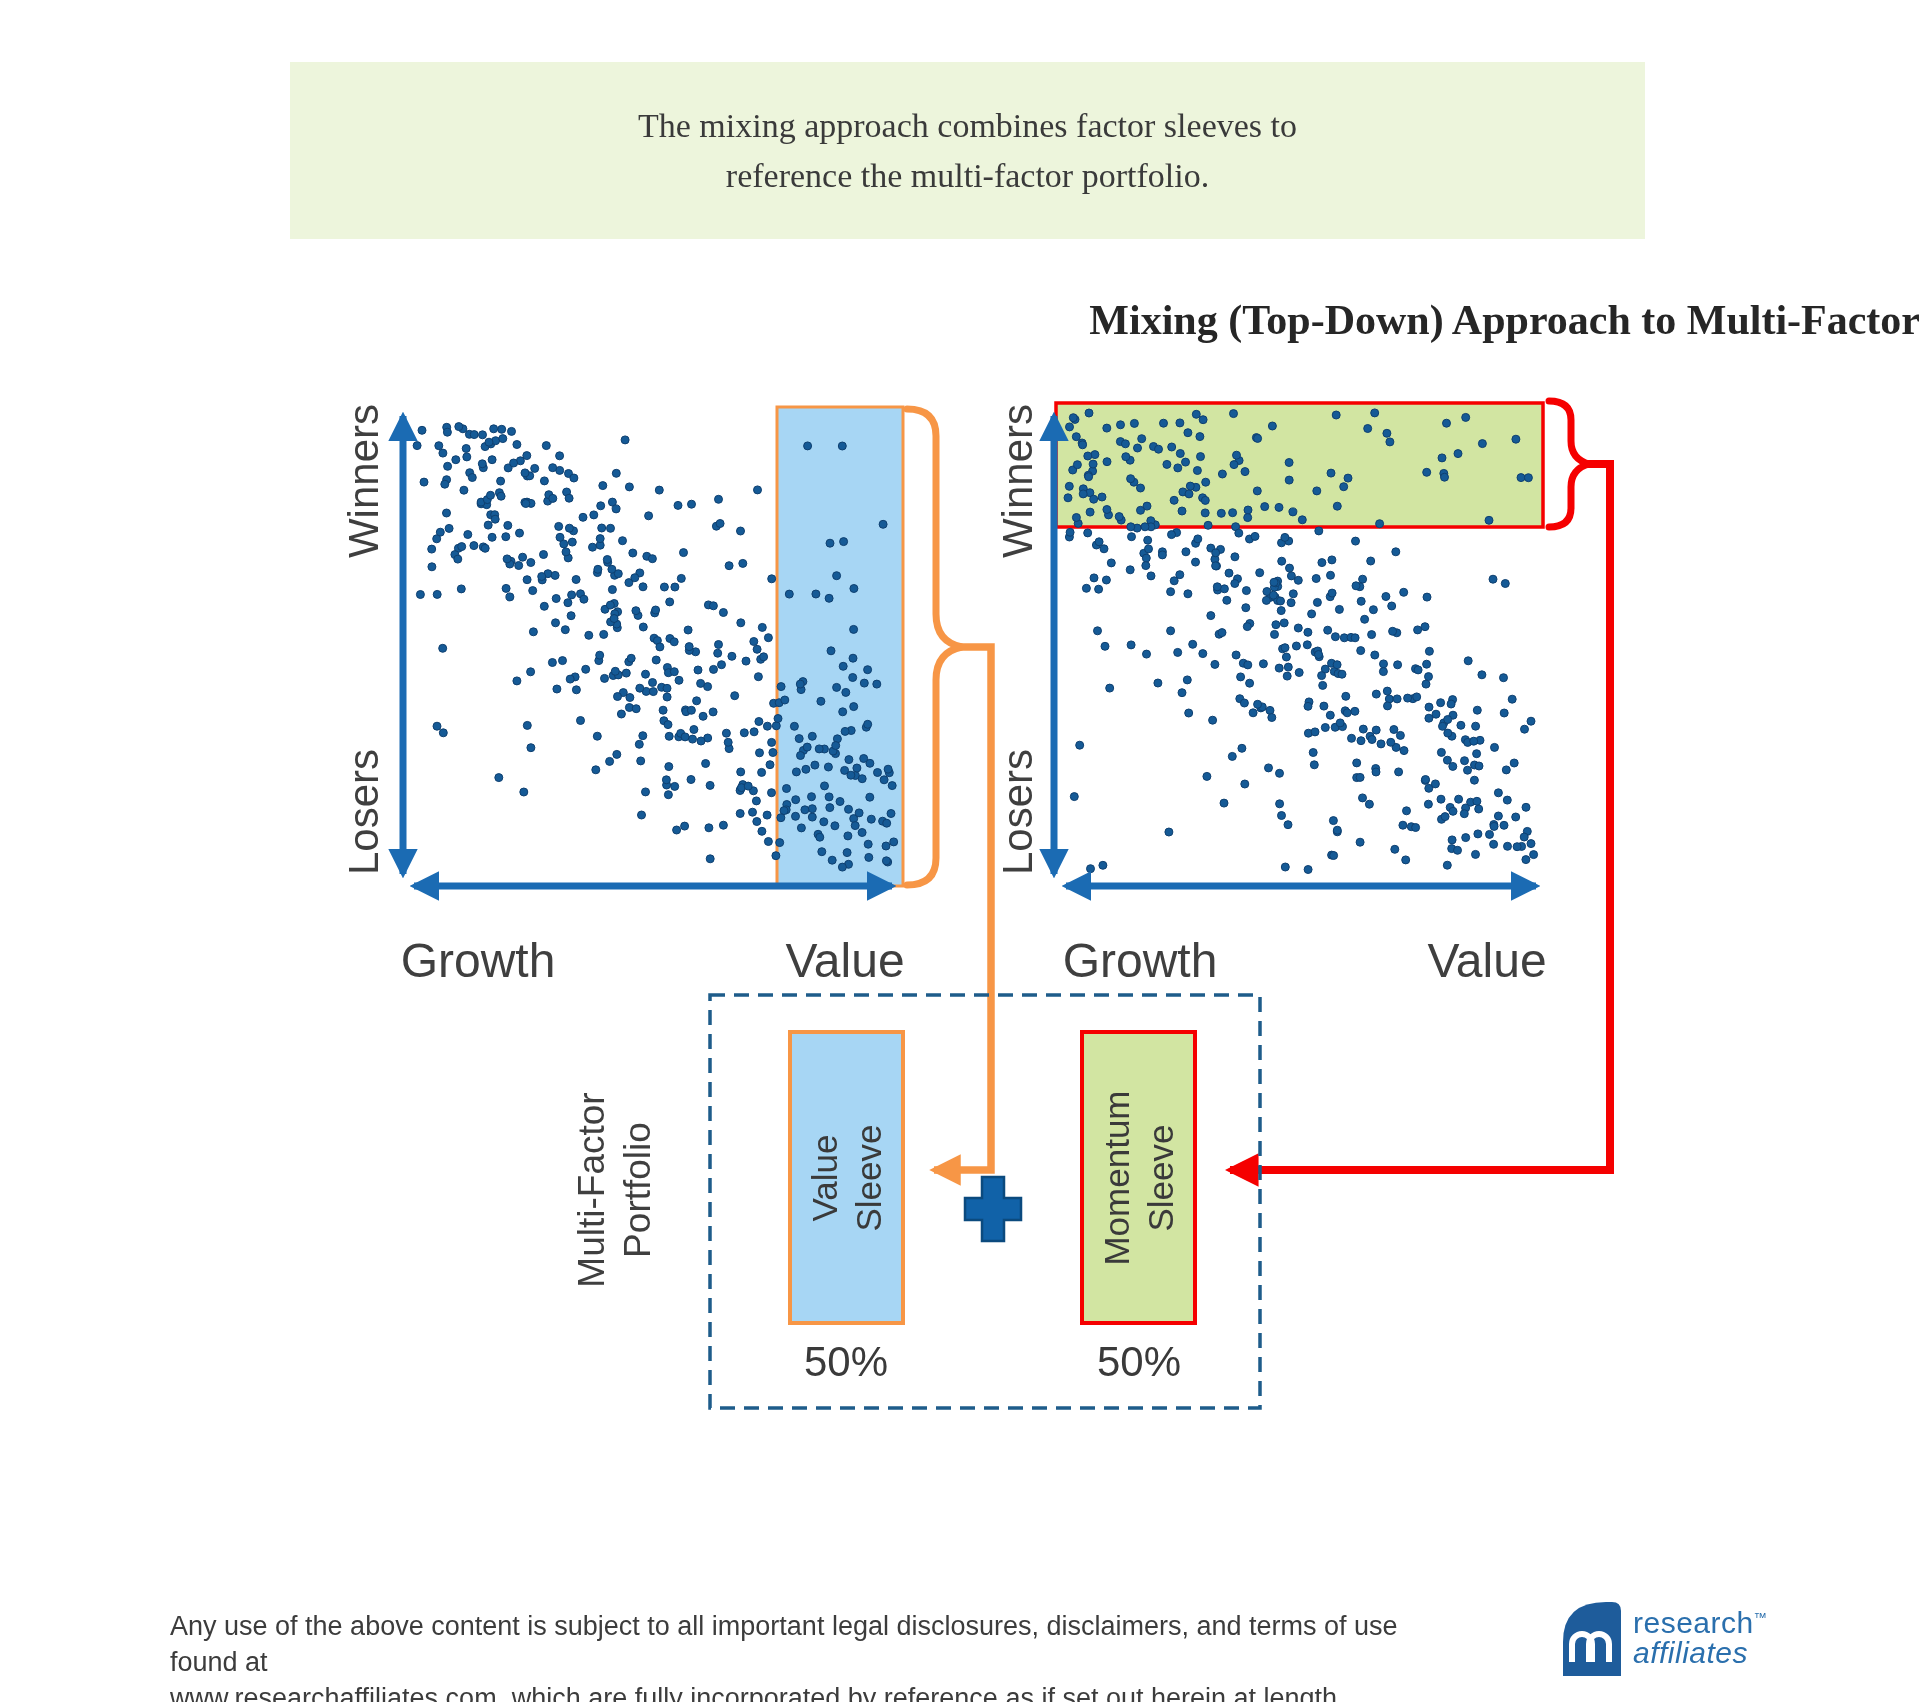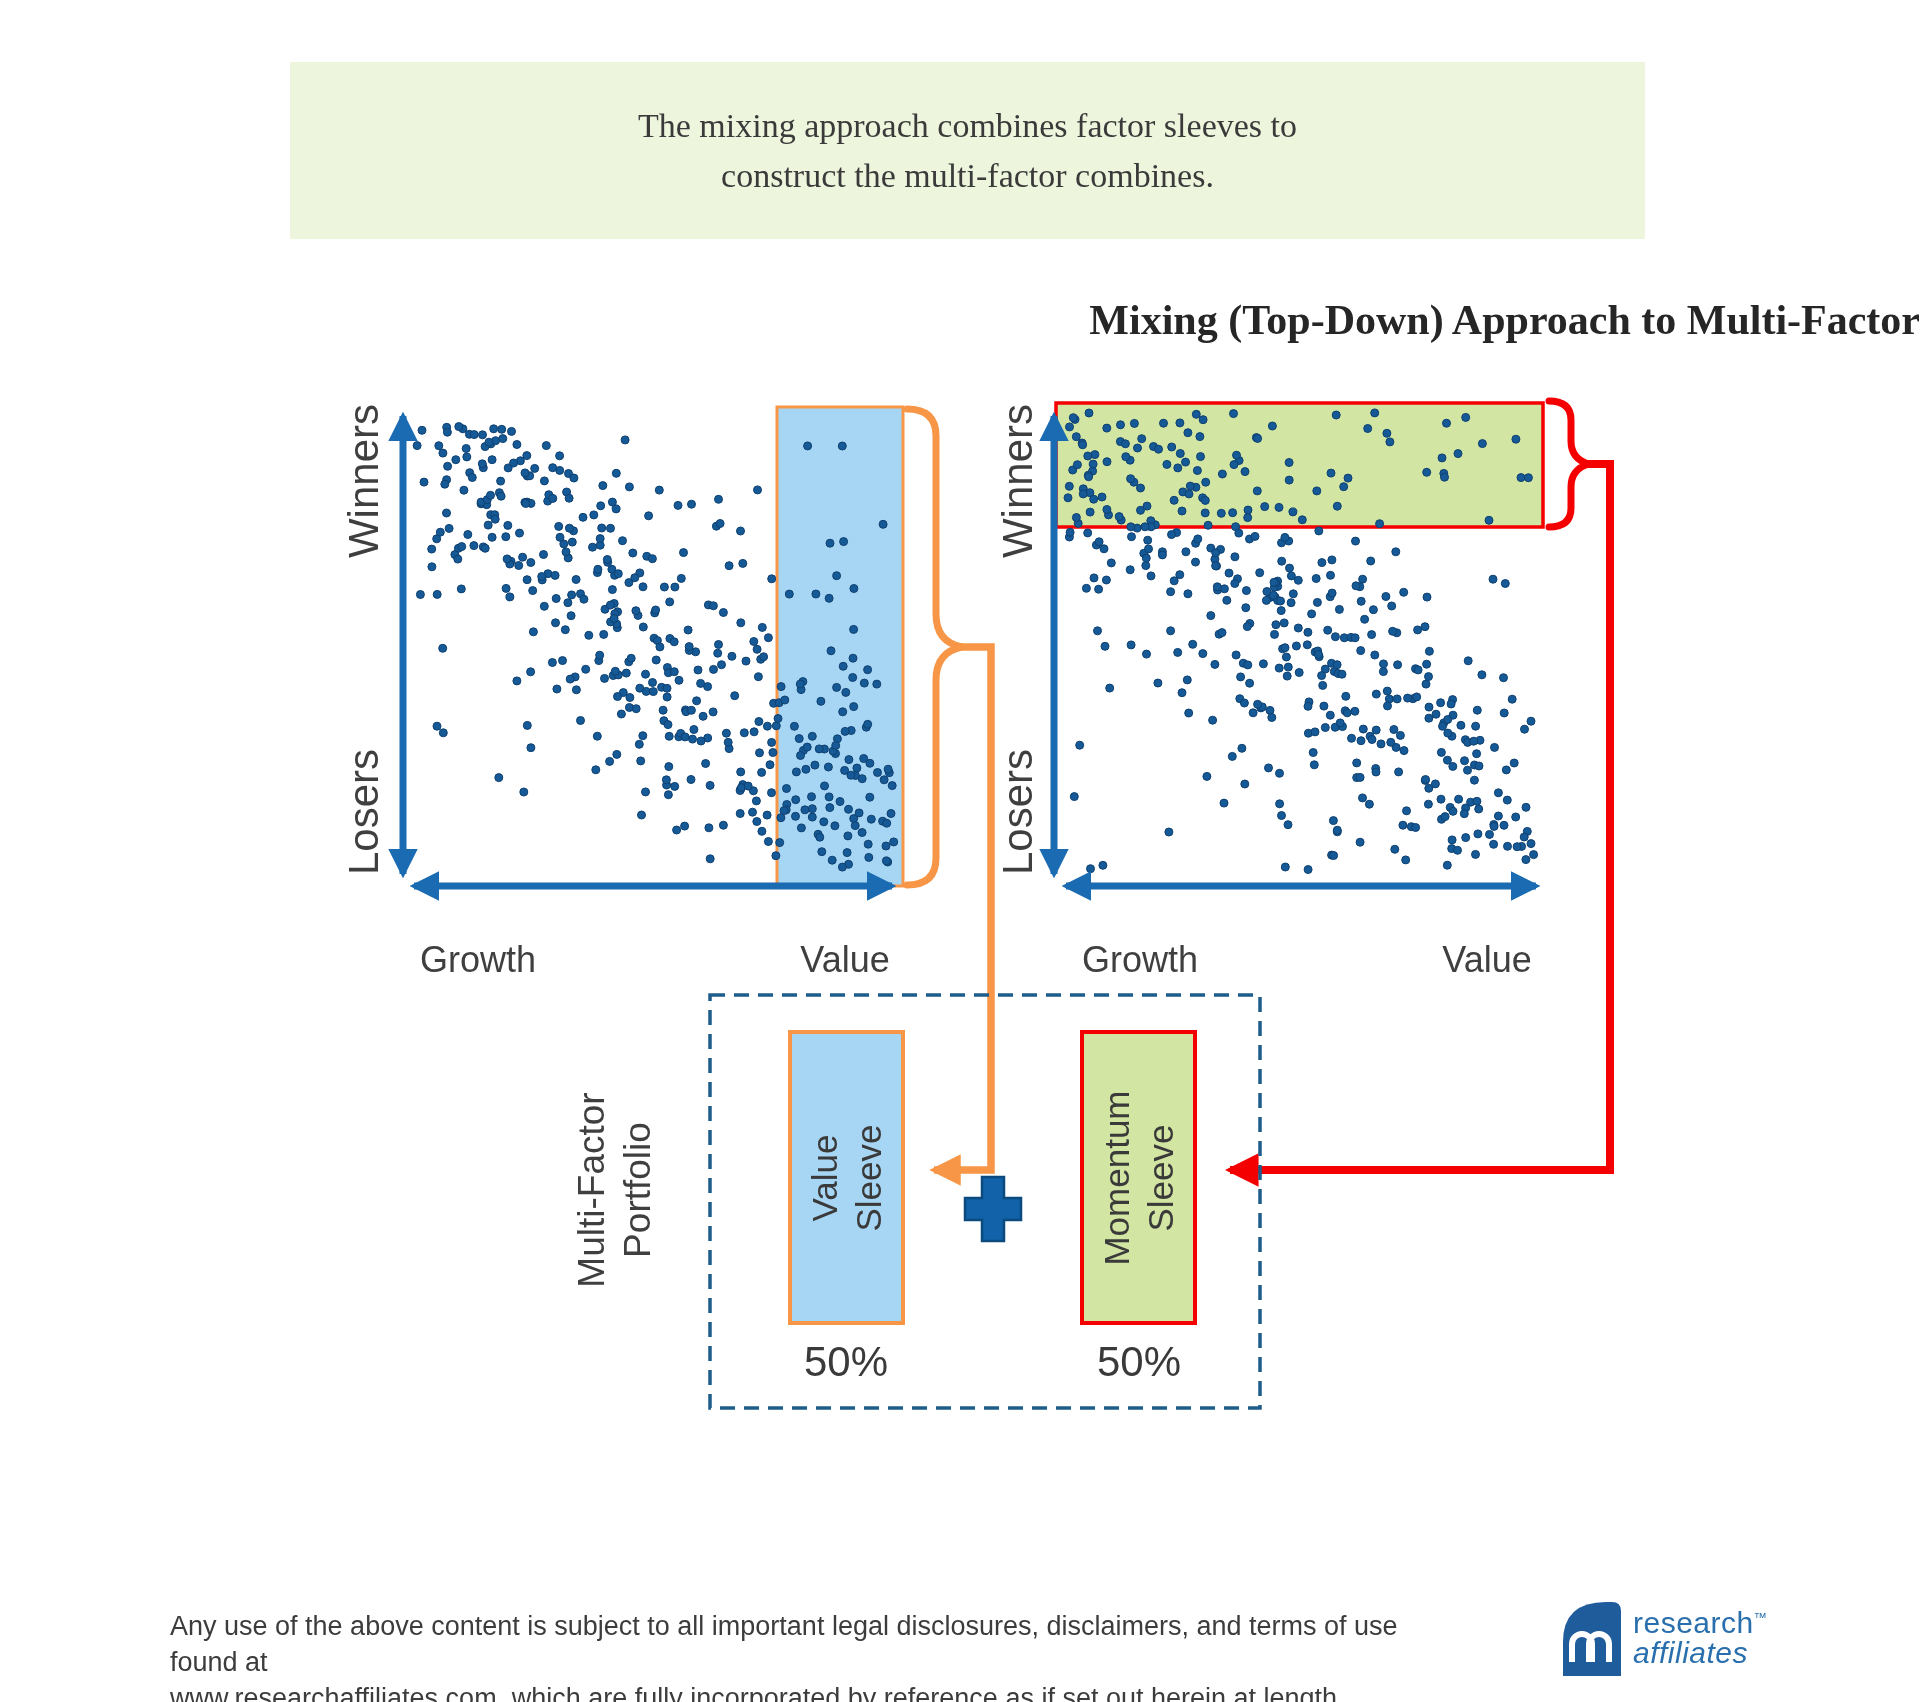--- a/index.html
+++ b/index.html
@@ -11,21 +11,21 @@
   .banner{position:absolute;left:290px;top:62px;width:1355px;height:177px;background:var(--banner-bg);
           display:flex;flex-direction:column;align-items:center;justify-content:center;}
   .banner div{font-family:"Liberation Serif",serif;font-size:34px;line-height:50px;color:#3a3a3a;text-align:center;}
 
   .fig-title{position:absolute;left:0;top:296px;width:1920px;text-align:right;
              font-family:"Liberation Serif",serif;font-weight:bold;font-size:42px;color:var(--title-color);}
 
   .vlabel{position:absolute;transform:translate(-50%,-50%) rotate(-90deg);white-space:nowrap;
           font-size:42px;color:var(--label-color);}
   .hlabel{position:absolute;transform:translate(-50%,-50%);white-space:nowrap;
-          font-size:36px;color:var(--label-color);}
+          font-size:48px;color:var(--label-color);}
 
   .sleeve{position:absolute;display:flex;align-items:center;justify-content:center;box-sizing:border-box;}
   .sleeve .rot{transform:rotate(-90deg);text-align:center;white-space:nowrap;
                font-size:35px;line-height:44px;color:#3a3a3a;}
   .sleeve-value{left:788px;top:1030px;width:117px;height:295px;background:var(--band-blue);
                 border:4px solid var(--accent-orange);}
   .sleeve-momentum{left:1080px;top:1030px;width:117px;height:295px;background:var(--band-green);
                    border:4px solid var(--accent-red);}
   .pct{position:absolute;transform:translate(-50%,-50%);font-size:42px;color:#3a3a3a;text-align:center;}
 
@@ -963,21 +963,21 @@
     <path d="M1066 886 L1536 886" style="stroke:var(--axis-blue);stroke-width:7;fill:none" marker-start="url(#arrB)" marker-end="url(#arrB)"></path>
     <path d="M1549 401 Q1571 401 1571 420 L1571 441 Q1571 459 1589 464 Q1571 469 1571 487 L1571 508 Q1571 527 1549 527" style="stroke:var(--accent-red);stroke-width:7;fill:none;stroke-linecap:round"></path>
     <path d="M1586 464 L1610 464 L1610 1170 L1230 1170" style="stroke:var(--accent-red);stroke-width:8;fill:none" marker-end="url(#arrR)"></path>
 
     <rect x="710" y="995" width="550" height="413" style="fill:none;stroke:var(--dash-blue);stroke-width:3.5;stroke-dasharray:15 9"></rect>
     <path d="M982 1177 h22 v21 h17 v22 h-17 v21 h-22 v-21 h-17 v-22 h17 z" style="fill:var(--plus-blue);stroke:var(--plus-border);stroke-width:2.5"></path>
   </svg>
 
   <div class="banner">
     <div>The mixing approach combines factor sleeves to</div>
-    <div>construct the multi-factor combines.</div>
+    <div>reference the multi-factor portfolio.</div>
   </div>
 
   <div class="fig-title">Mixing (Top-Down) Approach to Multi-Factor</div>
 
   <div class="vlabel" style="left:364px;top:481px">Winners</div>
   <div class="vlabel" style="left:364px;top:812px">Losers</div>
   <div class="hlabel" style="left:478px;top:960px">Growth</div>
   <div class="hlabel" style="left:845px;top:960px">Value</div>
 
   <div class="vlabel" style="left:1018px;top:481px">Winners</div>

